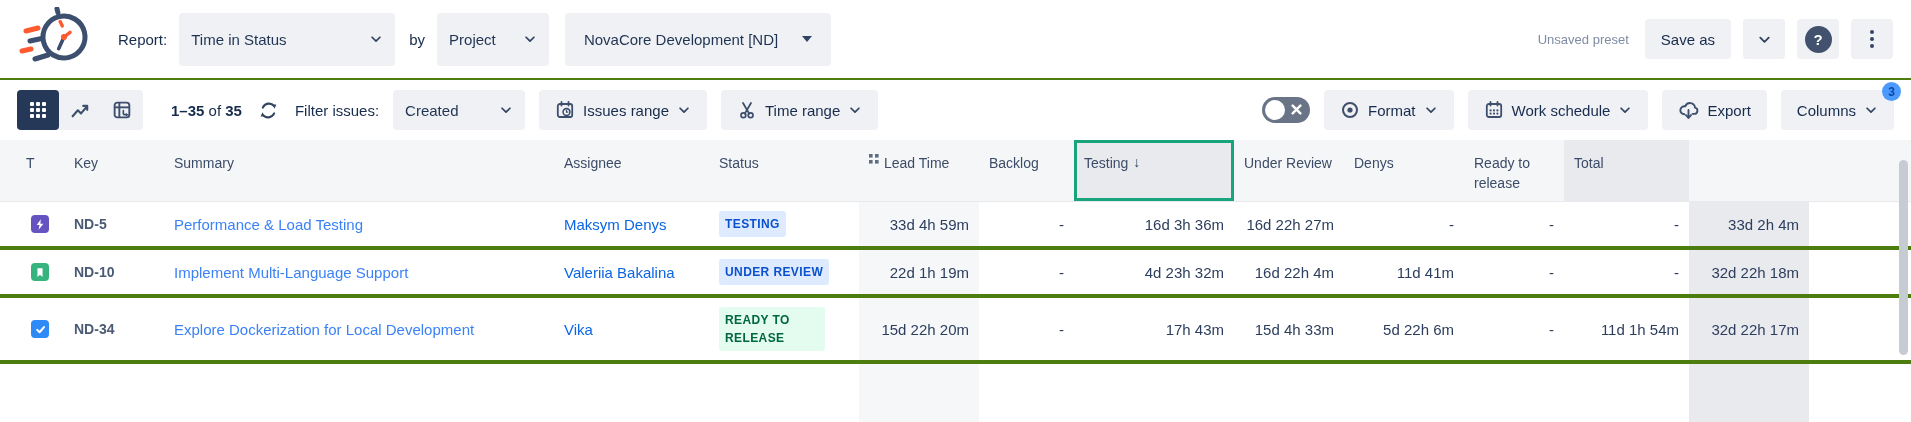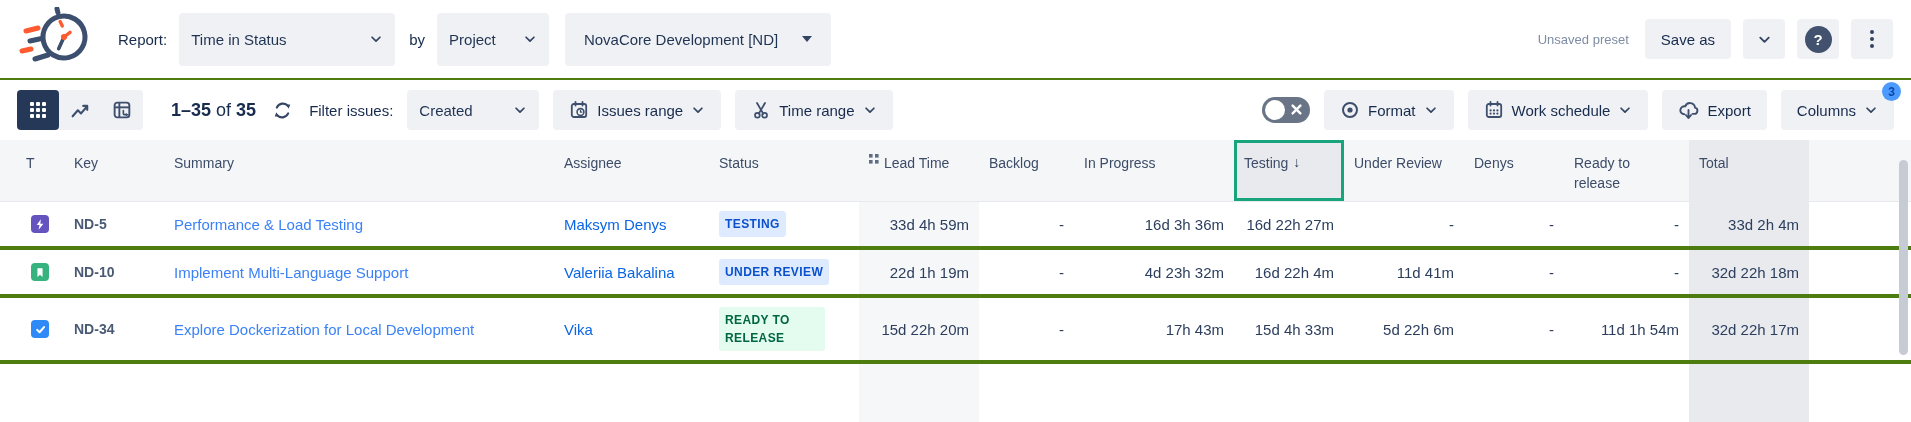--- a/index.html
+++ b/index.html
@@ -35,21 +35,21 @@
   .kebab i{width:4px;height:4px;border-radius:50%;background:#344563;}
   .row-gap{display:flex;align-items:center;gap:12px;}
   
   .toolbar{height:60px;display:flex;align-items:center;padding:0 17px;gap:14px;}
   .view-switch{display:flex;background:#F0F1F4;border-radius:4px;}
   .vs-btn{width:42px;height:40px;border:none;background:transparent;border-radius:4px;display:flex;
     align-items:center;justify-content:center;cursor:pointer;}
   .vs-btn.active{background:#253858;}
   .gridglyph{display:grid;grid-template-columns:repeat(3,4px);grid-template-rows:repeat(3,4px);gap:2px;}
   .gridglyph i{background:#fff;border-radius:1px;}
-  .pagination{font-size:18px;color:#172B4D;margin-left:14px;white-space:nowrap;}
+  .pagination{font-size:15px;color:#172B4D;margin-left:14px;white-space:nowrap;}
   .pagination b{font-weight:700;}
   .iconlink{background:none;border:none;cursor:pointer;padding:2px;display:flex;align-items:center;}
   .filter-label{font-size:15px;color:#172B4D;}
   .sel-filter{width:132px;height:40px;}
   .tb-btn{background:#F0F1F4;}
   .toggle{width:48px;height:26px;border-radius:13px;background:#697586;position:relative;cursor:pointer;
     flex:0 0 auto;margin-left:6px;}
   .toggle .knob{position:absolute;left:3px;top:3px;width:20px;height:20px;border-radius:50%;background:#fff;}
   .toggle .x{position:absolute;right:8px;top:7px;}
   .columns-wrap{position:relative;}
@@ -322,23 +322,20 @@
           <rect x="0" y="0" width="3.6" height="3.6" fill="#5E6C84"></rect>
           <rect x="6" y="0" width="3.6" height="3.6" fill="#5E6C84"></rect>
           <rect x="0" y="6" width="3.6" height="3.6" fill="#5E6C84"></rect>
           <rect x="6" y="6" width="3.6" height="3.6" fill="#5E6C84"></rect>
         </svg>
         <span class="hl">Lead Time</span>
       </div>
       <div class="th col-backlog">
         <span class="hl">Backlog</span>
       </div>
-      <div class="th col-in_progress">
-        <span class="hl">In Progress</span>
-      </div>
       <div class="th col-testing">
         <span class="hl">Testing</span>
         <span class="sort-arrow">↓</span>
       </div>
       <div class="th col-under_review">
         <span class="hl">Under Review</span>
       </div>
       <div class="th col-done">
         <span class="hl">Denys</span>
       </div>

